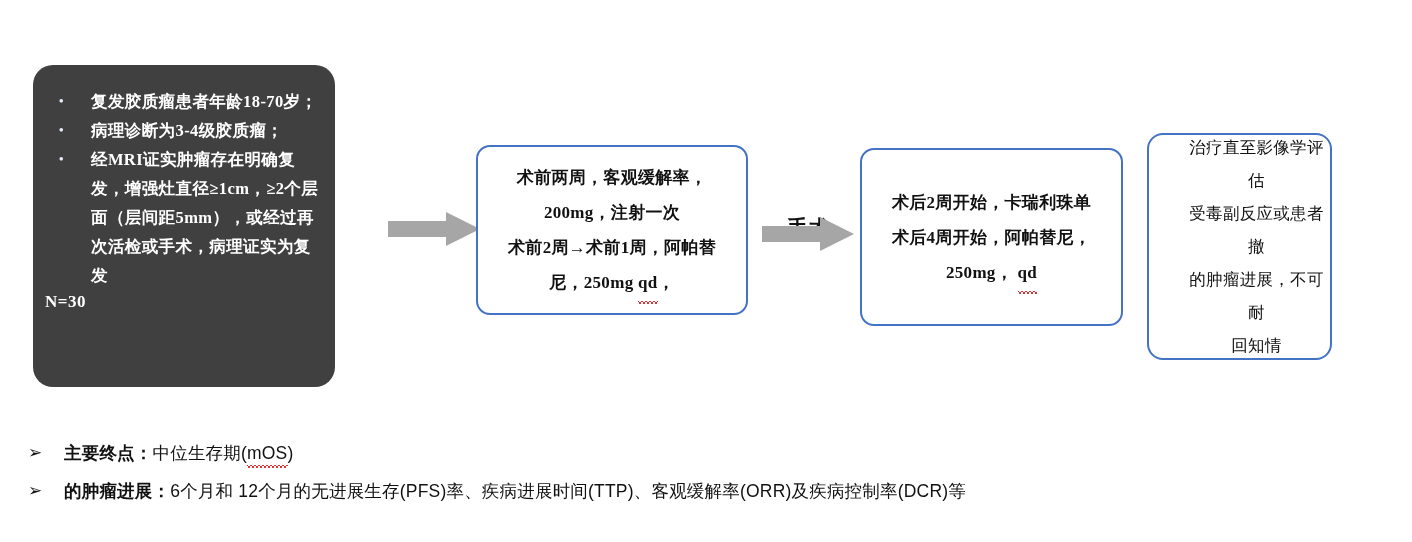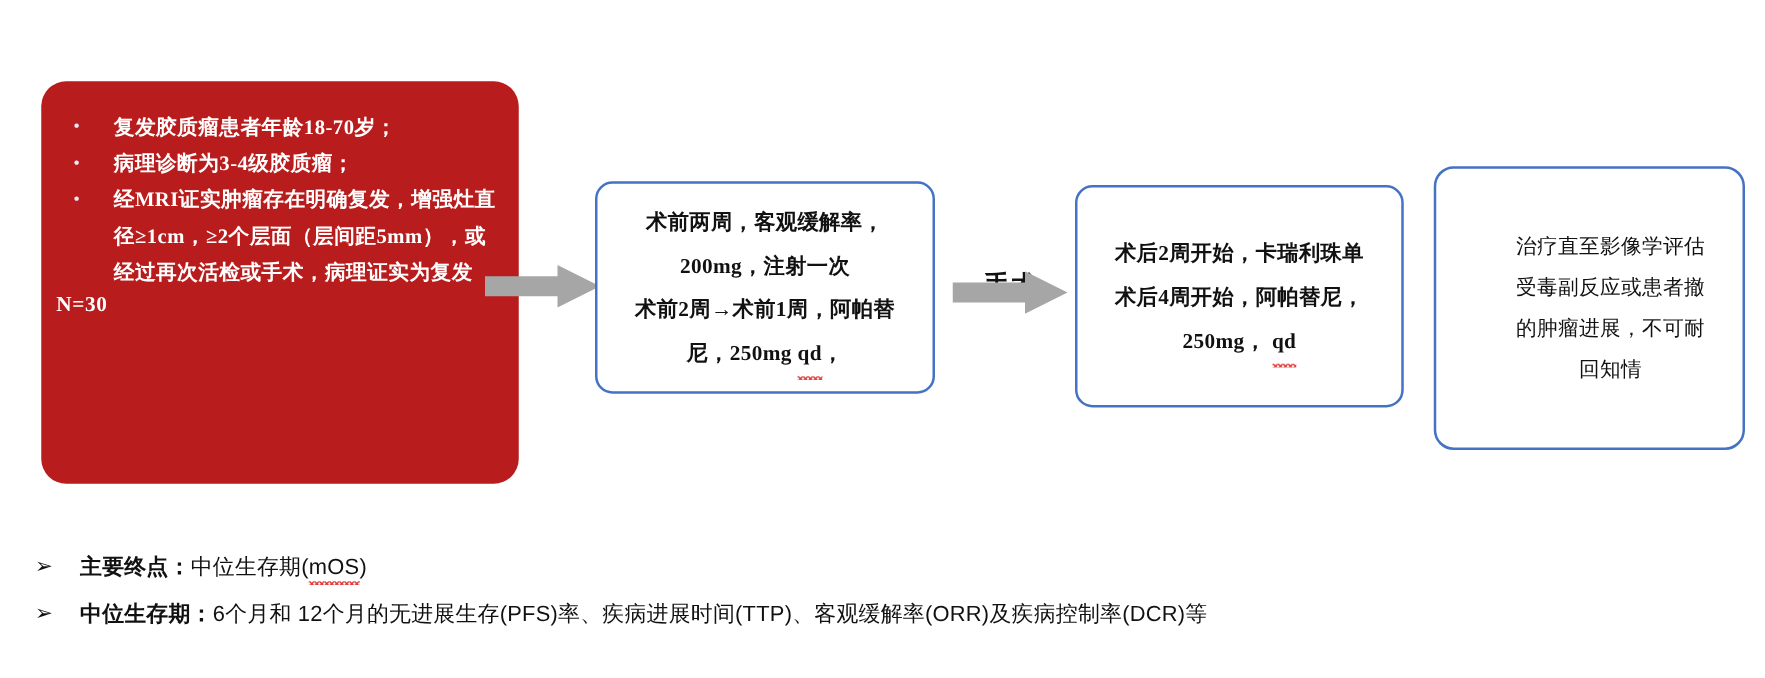--- a/index.html
+++ b/index.html
@@ -13,23 +13,23 @@
     position: relative;
     font-family: "Liberation Sans", sans-serif;
     overflow: hidden;
   }
 
   
   #eligibility-box {
     position: absolute;
     left: 33px;
     top: 65px;
-    width: 382px;
+    width: 302px;
     height: 322px;
-    background: #b91c1c;
+    background: #404040;
     border-radius: 20px;
     box-sizing: border-box;
     padding: 22px 14px 10px 12px;
   }
   .crit-list {
     list-style: none;
     margin: 0;
     padding: 0;
   }
   .crit-item {
@@ -93,21 +93,21 @@
   }
   #adjuvant-box {
     left: 860px;
     top: 148px;
     width: 263px;
     height: 178px;
   }
   #duration-box {
     left: 1147px;
     top: 133px;
-    width: 249px;
+    width: 185px;
     height: 227px;
     border-radius: 16px;
     padding-left: 34px;
   }
   #duration-box .step-text {
     font-family: "Liberation Sans", sans-serif;
     font-weight: normal;
     font-size: 16.5px;
     line-height: 33px;
     letter-spacing: 0.3px;
@@ -252,15 +252,15 @@
   </div>
 </div>
 
 <div id="endpoints">
   <div class="endpoint-row">
     <span class="endpoint-marker">➢</span>
     <span class="endpoint-label">主要终点：</span><span>中位生存期(</span><span class="endpoint-underline">mOS</span><span>)</span>
   </div>
   <div class="endpoint-row">
     <span class="endpoint-marker">➢</span>
-    <span class="endpoint-label">中位生存期：</span><span>6个月和 12个月的无进展生存(PFS)率、疾病进展时间(TTP)、客观缓解率(ORR)及疾病控制率(DCR)等</span>
+    <span class="endpoint-label">的肿瘤进展：</span><span>6个月和 12个月的无进展生存(PFS)率、疾病进展时间(TTP)、客观缓解率(ORR)及疾病控制率(DCR)等</span>
   </div>
 </div>
 
 </body></html>

